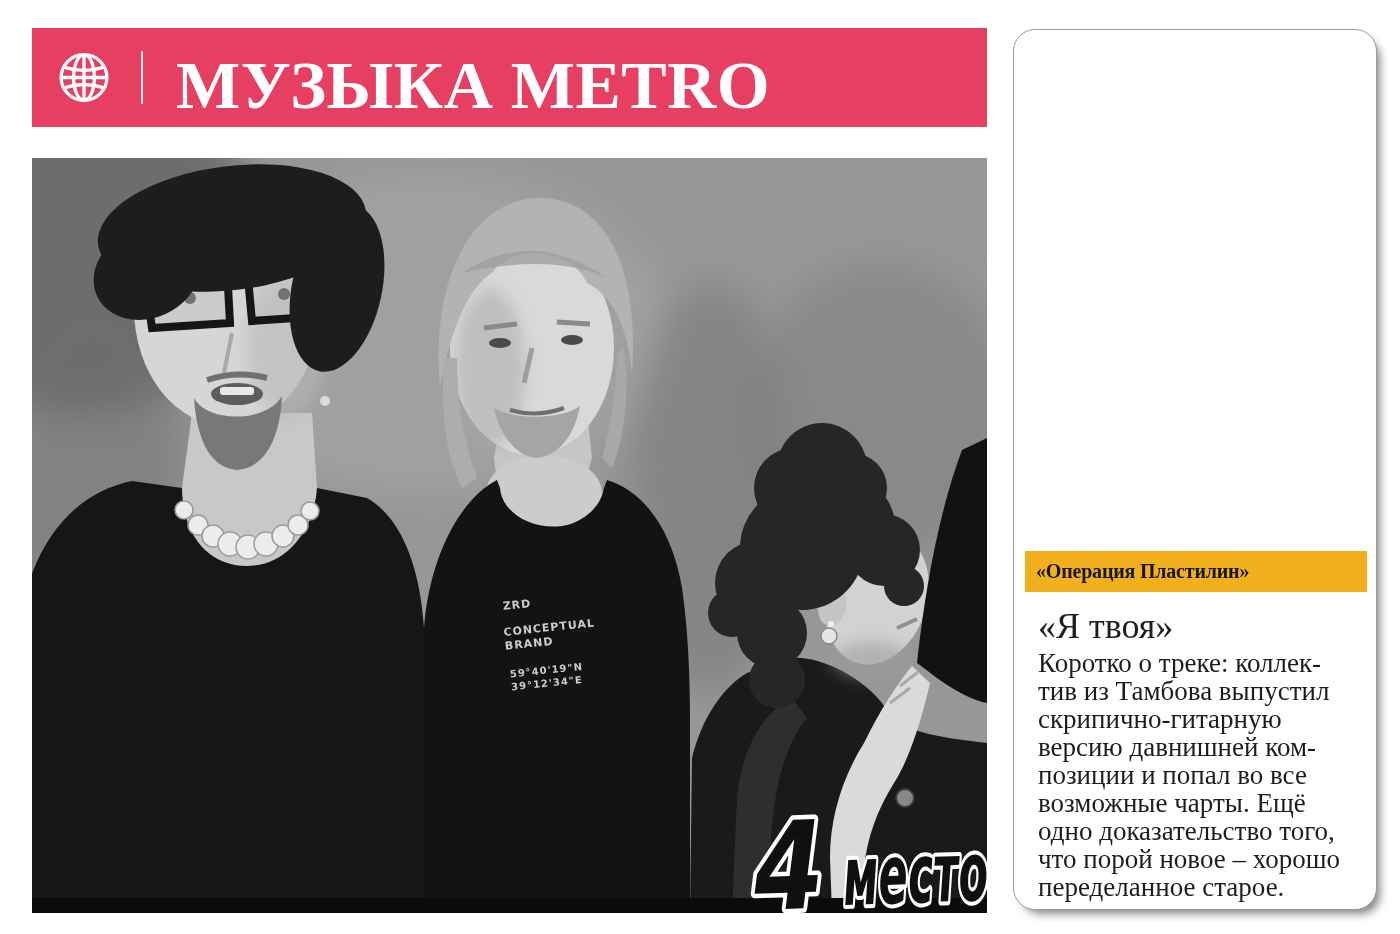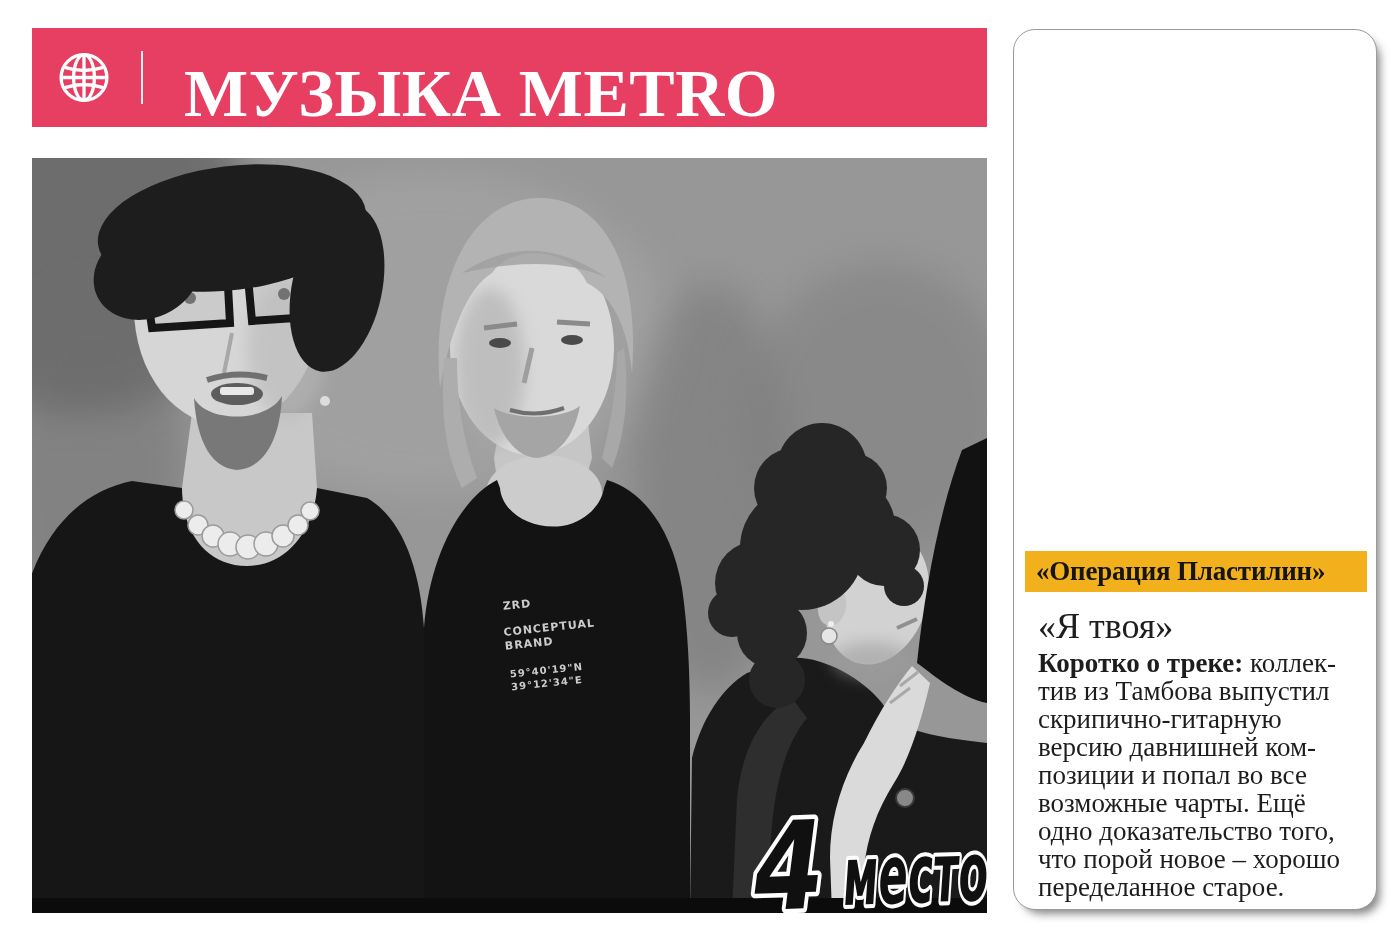--- a/index.html
+++ b/index.html
@@ -4,38 +4,38 @@
 <style>
   html,body{margin:0;padding:0;background:#ffffff;}
   .page{position:relative;width:1400px;height:934px;background:var(--c-page_bg,#fff);overflow:hidden;
         font-family:"Liberation Serif","DejaVu Serif",serif;}
   
   .banner{position:absolute;left:32px;top:28px;width:955px;height:99px;
           background:var(--c-banner,#e73f62);}
   .banner .globe{position:absolute;left:26px;top:23px;}
   .banner .sep{position:absolute;left:109px;top:23px;width:2px;height:53px;
                background:rgba(255,255,255,.9);}
-  .banner h1{position:absolute;left:136px;top:0;margin:16px;height:99px;line-height:99px;
+  .banner h1{position:absolute;left:136px;top:0;margin:8px;height:99px;line-height:99px;
              font-size:68px;font-weight:bold;color:var(--c-banner_text,#fff);
              letter-spacing:.5px;white-space:nowrap;}
   
   .photo{position:absolute;left:32px;top:158px;width:955px;height:755px;margin:0;
          background:#979797;overflow:hidden;}
   
   .card{position:absolute;left:1013px;top:29px;width:364px;height:881px;box-sizing:border-box;
         background:#fff;border:1.5px solid var(--c-card_border,#9a9a9a);border-radius:22px;
         box-shadow:6px 7px 8px -3px rgba(40,40,40,.55);}
   .highlight{position:absolute;left:11px;top:521px;right:9px;height:41px;
              background:var(--c-highlight,#f2b01d);
              line-height:41px;padding-left:11px;box-sizing:border-box;white-space:nowrap;
-             font-size:27px;font-weight:bold;color:#151515;letter-spacing:-.2px;}
+             font-size:20px;font-weight:bold;color:#151515;letter-spacing:-.2px;}
   .subtitle{position:absolute;left:24px;top:575px;font-size:36px;color:#1e1e1e;}
   .desc{position:absolute;left:24px;top:619px;width:338px;margin:0;
         font-size:27px;line-height:28px;color:var(--c-text,#1d1d1d);white-space:pre-line;}
-  .desc b{font-weight:bold;text-align:center;}
+  .desc b{font-weight:normal;text-align:center;}
   svg text.print{font-family:"DejaVu Sans","Liberation Sans",sans-serif;font-weight:bold;
                  fill:#dcdcdc;opacity:.92;letter-spacing:1px;}
   svg text.rank{font-family:"DejaVu Sans","Liberation Sans",sans-serif;font-weight:bold;
                 font-style:italic;fill:#101010;stroke:#ffffff;paint-order:stroke;
                 stroke-linejoin:round;}
 </style>
 </head>
 <body>
 
 <div class="page">

